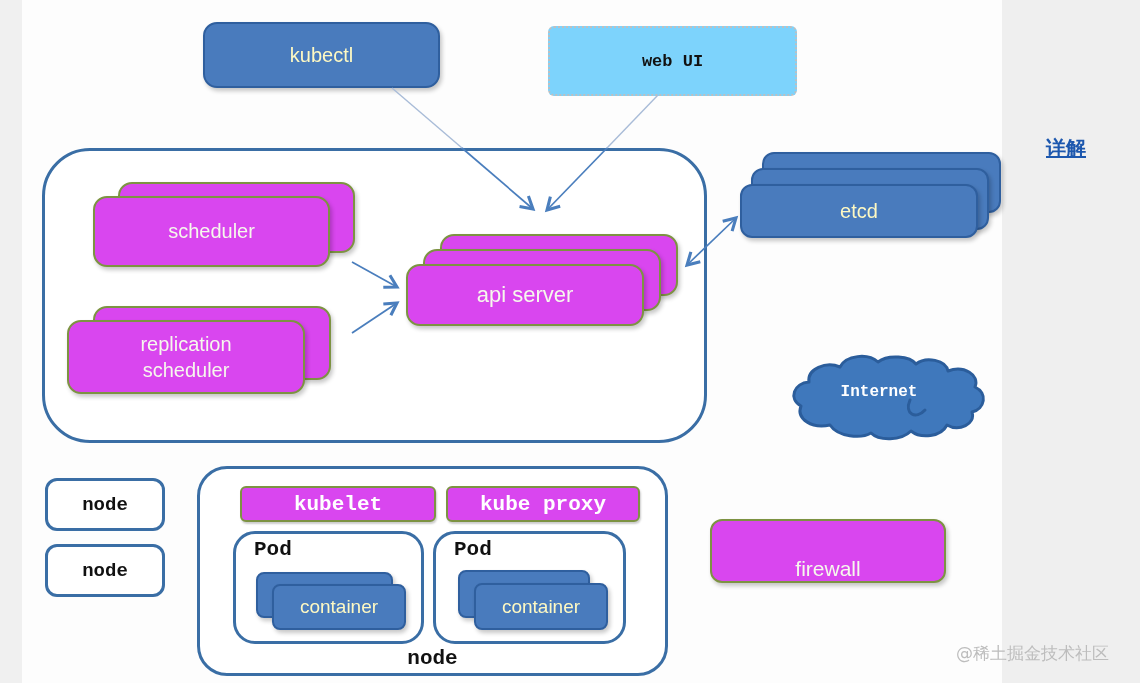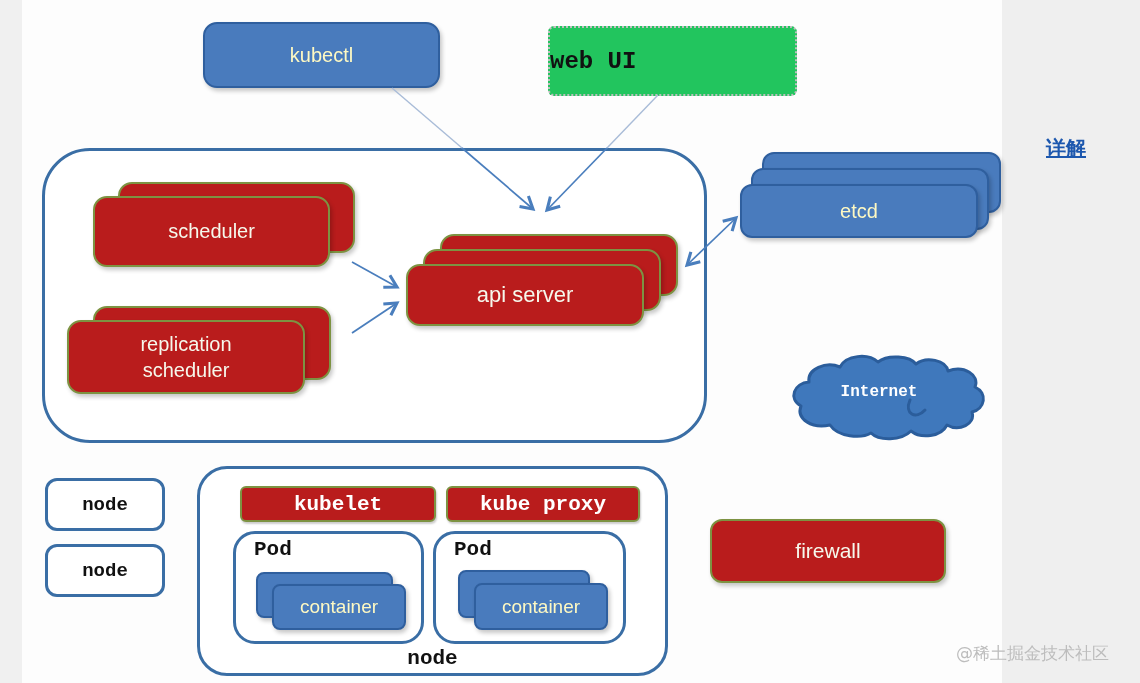--- a/index.html
+++ b/index.html
@@ -8,28 +8,28 @@
     background:#fdfdfd;font-family:"Liberation Sans",sans-serif;
   }
   .strip{position:absolute;top:0;height:683px;background:#f0f0f0;z-index:0;}
   #strip-left{left:0;width:22px;}
   #strip-right{left:1002px;width:138px;background:#efefef;}
   .abs{position:absolute;}
   
   .bx{position:absolute;display:flex;align-items:center;justify-content:center;
       box-sizing:border-box;box-shadow:2px 3px 4px rgba(0,0,0,.22);}
   .bx-blue{background:#497bbd;border:2px solid #2f5f9e;border-radius:14px;color:#fef9c3;}
-  .bx-green{background:#b91c1c;border:2px solid #7d9342;border-radius:14px;color:#f6f8ec;}
+  .bx-green{background:#d946ef;border:2px solid #7d9342;border-radius:14px;color:#f6f8ec;}
   .lbl-sans{font-family:"Liberation Sans",sans-serif;font-size:20px;}
   .lbl-mono{font-family:"Liberation Mono",monospace;font-weight:700;}
   .outline-box{position:absolute;background:#fff;border:3px solid #3a6ea5;box-sizing:border-box;}
   
-  #webui{position:absolute;left:548px;top:26px;width:245px;height:66px;background:#22c55e;
-         border:2px dotted #bfbfbf;border-radius:6px;display:flex;align-items:center;justify-content:flex-start;
-         color:#111;font-size:24px;}
+  #webui{position:absolute;left:548px;top:26px;width:245px;height:66px;background:#7dd3fc;
+         border:2px dotted #bfbfbf;border-radius:6px;display:flex;align-items:center;justify-content:center;
+         color:#111;font-size:17px;}
   
   #master{left:42px;top:148px;width:665px;height:295px;border-radius:48px;z-index:1;}
   
   .node-box{border-radius:12px;border-width:3px;border-color:#3a6ea5;color:#111;
             background:#fff;border-style:solid;box-shadow:none;}
   
   #worker{left:197px;top:466px;width:471px;height:210px;border-radius:30px;z-index:1;}
   .pod{position:absolute;background:#fff;border:3px solid #3a6ea5;border-radius:22px;box-sizing:border-box;}
   .pod-label{position:absolute;left:18px;top:4px;color:#111;font-size:21px;}
   .green-flat{border-radius:6px;}
@@ -135,21 +135,21 @@
     <span class="pod-label lbl-mono">Pod</span>
     <div class="bx bx-blue" style="left:22px;top:36px;width:132px;height:48px;border-radius:8px;"></div>
     <div class="bx bx-blue" style="left:38px;top:49px;width:134px;height:47px;border-radius:8px;">
       <span class="lbl-sans" style="font-size:19px;">container</span>
     </div>
   </div>
 
   <div id="worker-caption" class="lbl-mono">node</div>
 </div>
 
-<div class="bx bx-green z2" style="left:710px;top:519px;width:236px;height:64px;border-radius:12px;">
+<div class="bx bx-green z2" style="left:710px;top:519px;width:236px;height:64px;border-radius:12px;align-items:flex-end;">
   <span class="lbl-sans" style="font-size:21px;">firewall</span>
 </div>
 
 <div id="watermark" class="abs">@稀土掘金技术社区</div>
 
 <svg id="arrows">
   <defs>
     <marker id="arw" markerWidth="12" markerHeight="12" refX="8.5" refY="5" orient="auto-start-reverse">
       <path d="M1.5,1 L8.5,5 L1.5,9" fill="none" stroke="#4a7ebd" stroke-width="1.8"></path>
     </marker>

